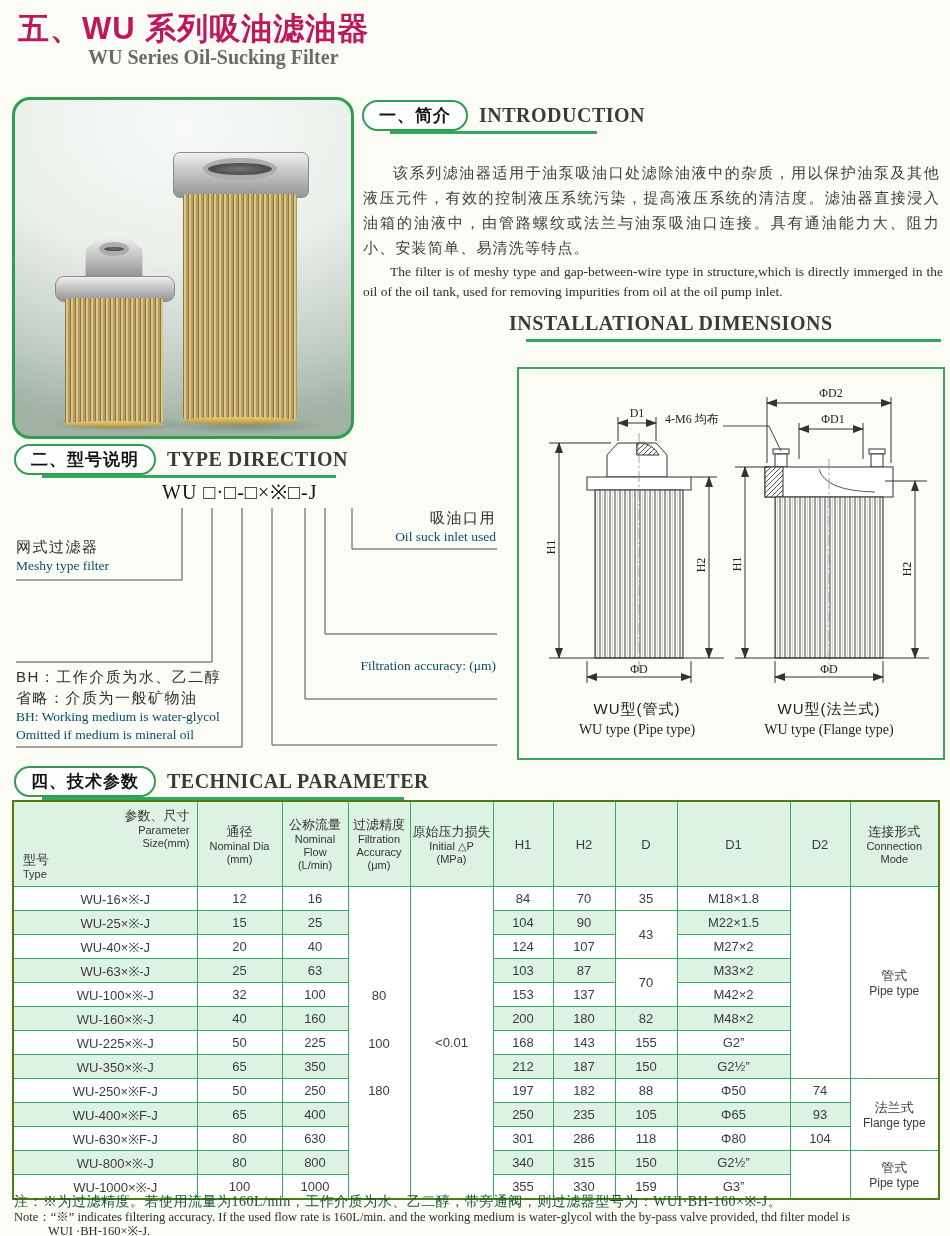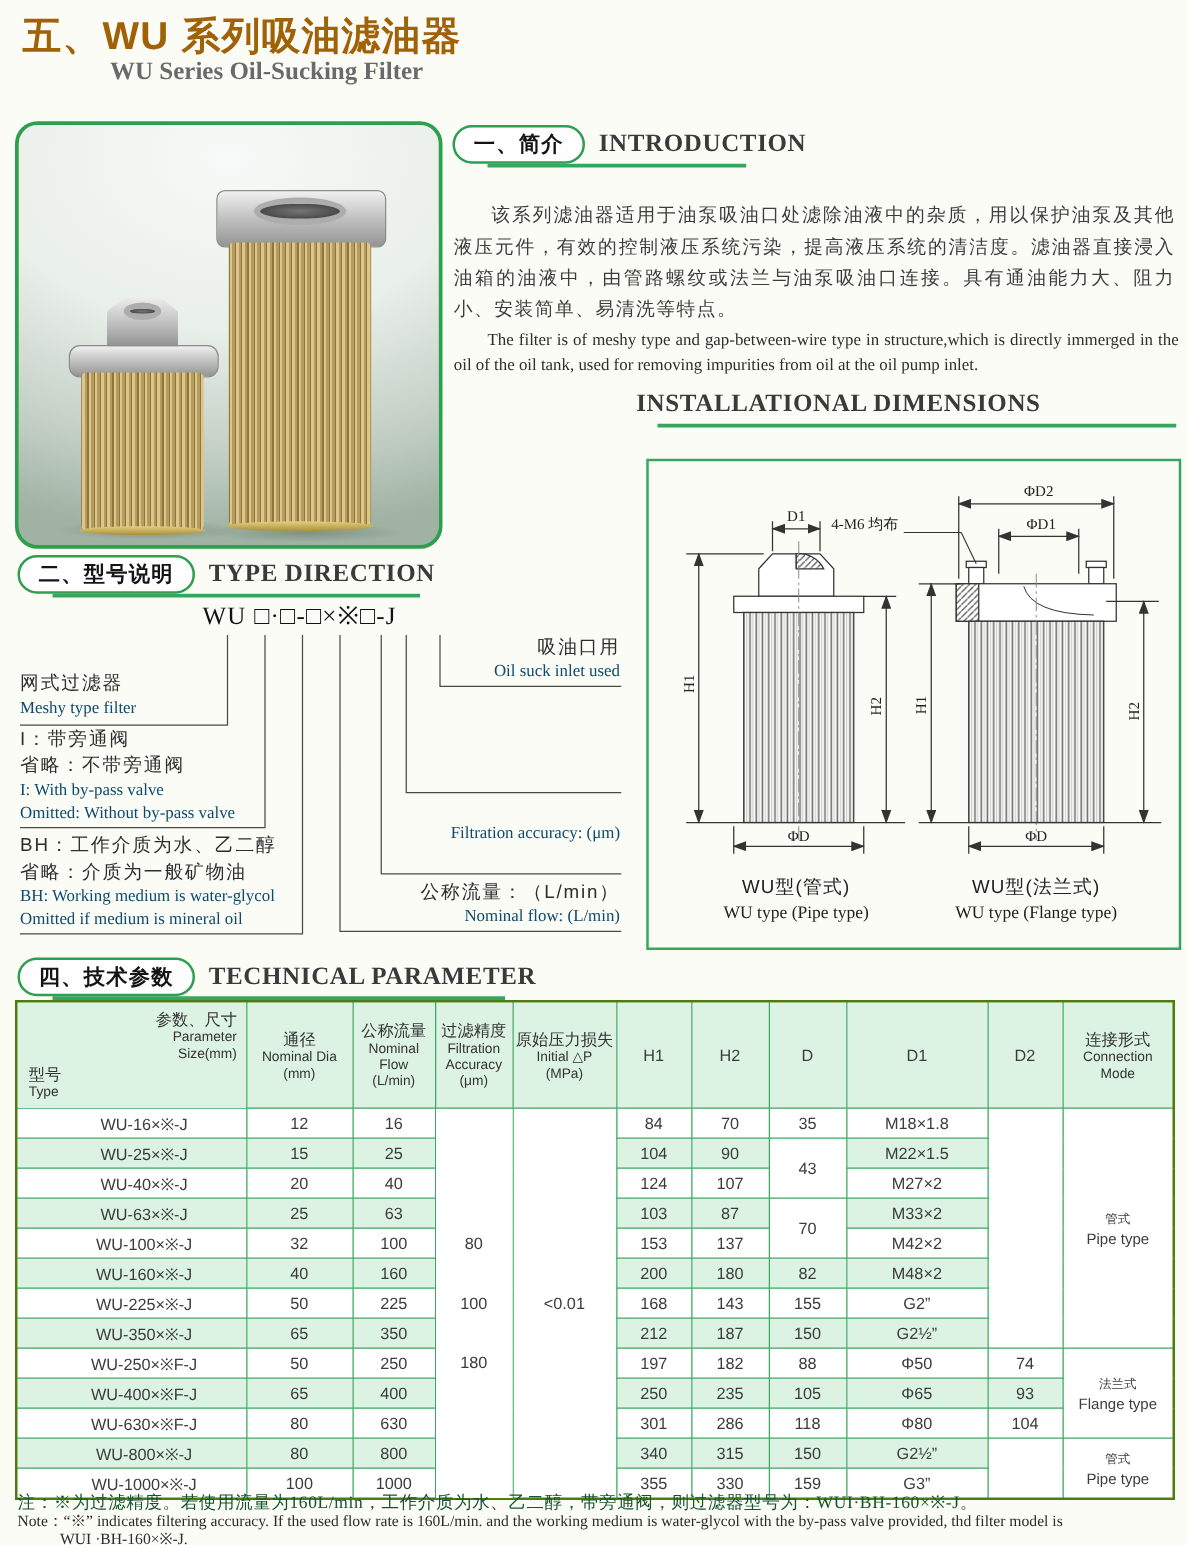--- a/index.html
+++ b/index.html
@@ -1,21 +1,21 @@
 <!DOCTYPE html>
 <html><head>
 <meta charset="utf-8">
 <style>
   html,body{margin:0;padding:0}
   body{width:950px;height:1236px;position:relative;background:#fcfcf6;overflow:hidden;
        font-family:"Liberation Sans",sans-serif;color:#222}
   .abs{position:absolute}
 
   
-  .title-zh{left:18px;top:8px;font:bold 31px "Liberation Sans",sans-serif;color:#a16207;letter-spacing:1px}
+  .title-zh{left:18px;top:8px;font:bold 31px "Liberation Sans",sans-serif;color:#be185d;letter-spacing:1px}
   .title-en{left:88px;top:46px;font:bold 20px "Liberation Serif",serif;color:#6a6a6a}
 
   
   .sec{position:absolute;display:flex;align-items:center;height:32px}
   .sec .pill{border:2px solid #2f9e52;border-radius:17px;background:#fdfefd;
              padding:2px 15px;font-weight:bold;font-size:17px;color:#141414;white-space:nowrap;
              position:relative;z-index:2;letter-spacing:1px}
   .sec .hd{font:bold 20px "Liberation Serif",serif;color:#3a3a3a;margin-left:11px;
            letter-spacing:.5px;white-space:nowrap}
   .sec .ul{position:absolute;left:28px;right:0;bottom:-3px;height:3px;background:#35a65d}
@@ -75,21 +75,21 @@
   .params .hz{display:block;font-size:13px;color:#333;line-height:17px}
   .params .he{display:block;font-size:11px;color:#333;line-height:13px}
   .corner{position:relative;background:#dcf2e3;
           background-image:linear-gradient(to top right,transparent calc(50% - 1px),#3aa862 calc(50% - 1px) calc(50% + 1px),transparent calc(50% + 1px))}
   .c-tr{position:absolute;right:7px;top:5px;text-align:right}
   .c-bl{position:absolute;left:9px;bottom:5px;text-align:left}
   .model-cell{text-align:left;padding-left:20px !important;color:#444}
   .filt-cell{position:relative}
   .filt-cell span{position:absolute;left:0;right:0;transform:translateY(-50%)}
   .fv0{top:34.6%}.fv1{top:50%}.fv2{top:65.4%}
-  .conn-zh{font-size:10px;line-height:17px}
+  .conn-zh{font-size:13px;line-height:17px}
   .conn-en{font-size:12px;line-height:15px}
 
   
   .note-zh{left:14px;top:1191px;font:14px "Liberation Serif",serif;color:#14532d;letter-spacing:.5px}
   .note-en1{left:14px;top:1209px;font:12.5px "Liberation Serif",serif;color:#2b2b2b}
   .note-en2{left:48px;top:1222px;font:12.5px "Liberation Serif",serif;color:#2b2b2b}
 </style>
 </head>
 <body>
 
@@ -227,43 +227,33 @@
       <path d="M311,30 V156 H483"></path>
       <path d="M338,30 V71 H483"></path>
     </g>
   </svg>
   <div class="formula">WU □·□-□×※□-J</div>
 
   <div class="tl" style="top:58px;width:170px">
     <div class="lz">网式过滤器</div>
     <div class="le">Meshy type filter</div>
   </div>
-  <div class="tl" style="top:103px;width:210px">
-    <div class="lz">I：带旁通阀</div>
-    <div class="lz">省略：不带旁通阀</div>
-    <div class="le">I: With by-pass valve</div>
-    <div class="le">Omitted: Without by-pass valve</div>
-  </div>
   <div class="tl" style="top:188px;width:240px">
     <div class="lz">BH：工作介质为水、乙二醇</div>
     <div class="lz">省略：介质为一般矿物油</div>
     <div class="le">BH: Working medium is water-glycol</div>
     <div class="le">Omitted if medium is mineral oil</div>
   </div>
 
   <div class="tr" style="top:29px;width:200px">
     <div class="lz">吸油口用</div>
     <div class="le">Oil suck inlet used</div>
   </div>
   <div class="tr" style="top:179px;width:230px">
     <div class="le">Filtration accuracy: (μm)</div>
-  </div>
-  <div class="tr" style="top:225px;width:230px">
-    <div class="lz">公称流量：（L/min）</div>
-    <div class="le">Nominal flow: (L/min)</div>
   </div>
 </div>
 
 <div class="sec" style="left:14px;top:765px;width:390px">
   <span class="pill">四、技术参数</span>
   <span class="hd">TECHNICAL PARAMETER</span>
   <span class="ul"></span>
 </div>
 
 <table class="abs params">

